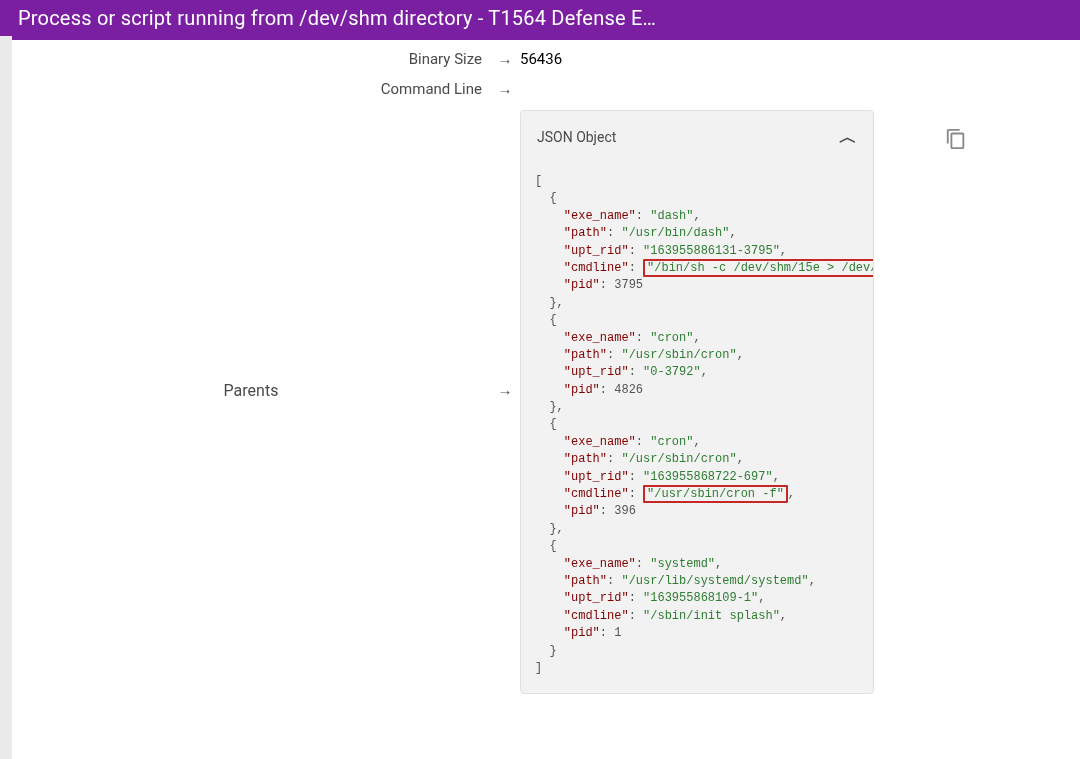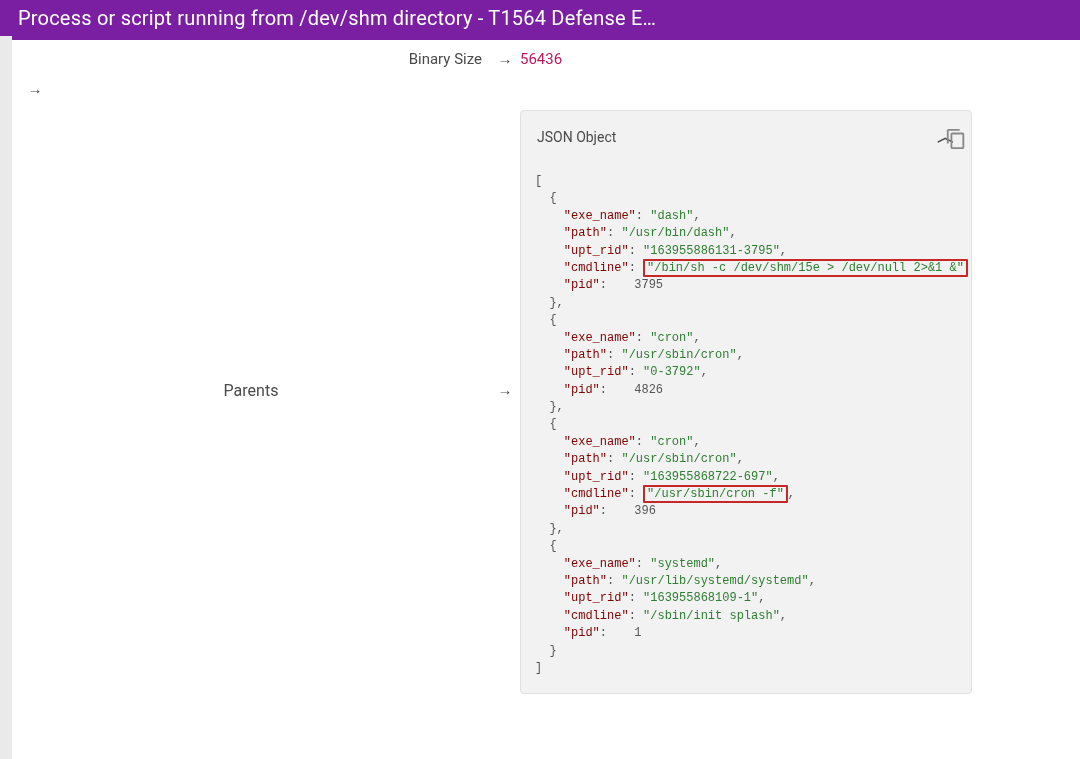--- a/index.html
+++ b/index.html
@@ -44,21 +44,21 @@
     font-size: 15px;
   }
   .arrow {
     width: 30px;
     text-align: center;
     color: #4a4a4a;
     font-size: 15px;
   }
   .detail-value {
     flex: 1;
-    color: #be185d;
+    color: #000000;
     font-size: 15px;
     word-break: break-all;
   }
   .detail-row.first { margin-top: 4px; }
 
   .parents-section {
     display: flex;
     align-items: flex-start;
     margin-top: 6px;
   }
@@ -83,21 +83,21 @@
   }
   .parents-value-col {
     flex: 0 0 460px;
     position: relative;
   }
 
   .json-card {
     background: #f2f2f2;
     border: 1px solid #e0e0e0;
     border-radius: 4px;
-    width: 452px;
+    width: 354px;
     position: relative;
   }
   .json-card-header {
     padding: 14px 16px 14px 16px;
     font-size: 14px;
     color: #4a4a4a;
     display: flex;
     align-items: center;
     justify-content: space-between;
   }
@@ -123,21 +123,21 @@
     width: 22px; height: 22px;
     cursor: pointer;
     color: #888;
   }
   .copy-icon svg { width: 22px; height: 22px; fill: #888; }
 
   
   .punct  { color: #555; }
   .key    { color: #800000; }
   .string { color: #2e7d32; }
-  .number { color: #555; margin-left: 20px; }
+  .number { color: #555; }
 
   .hlbox {
     border: 2px solid #c62828;
     padding: 0 2px;
     border-radius: 1px;
   }
 
   .left-gutter {
     position: absolute;
     left: 0; top: 36px; bottom: 0;
@@ -157,20 +157,21 @@
 
   <div class="content">
 
     <div class="detail-row first">
       <div class="detail-label">Binary Size</div>
       <div class="arrow">→</div>
       <div class="detail-value">56436</div>
     </div>
 
     <div class="detail-row">
+      <div class="detail-label">Command Line</div>
       <div class="arrow">→</div>
     </div>
 
     <div class="parents-section">
       <div class="parents-label-col">
         <span>Parents</span>
       </div>
       <div class="parents-arrow-col">
         <span>→</span>
       </div>

